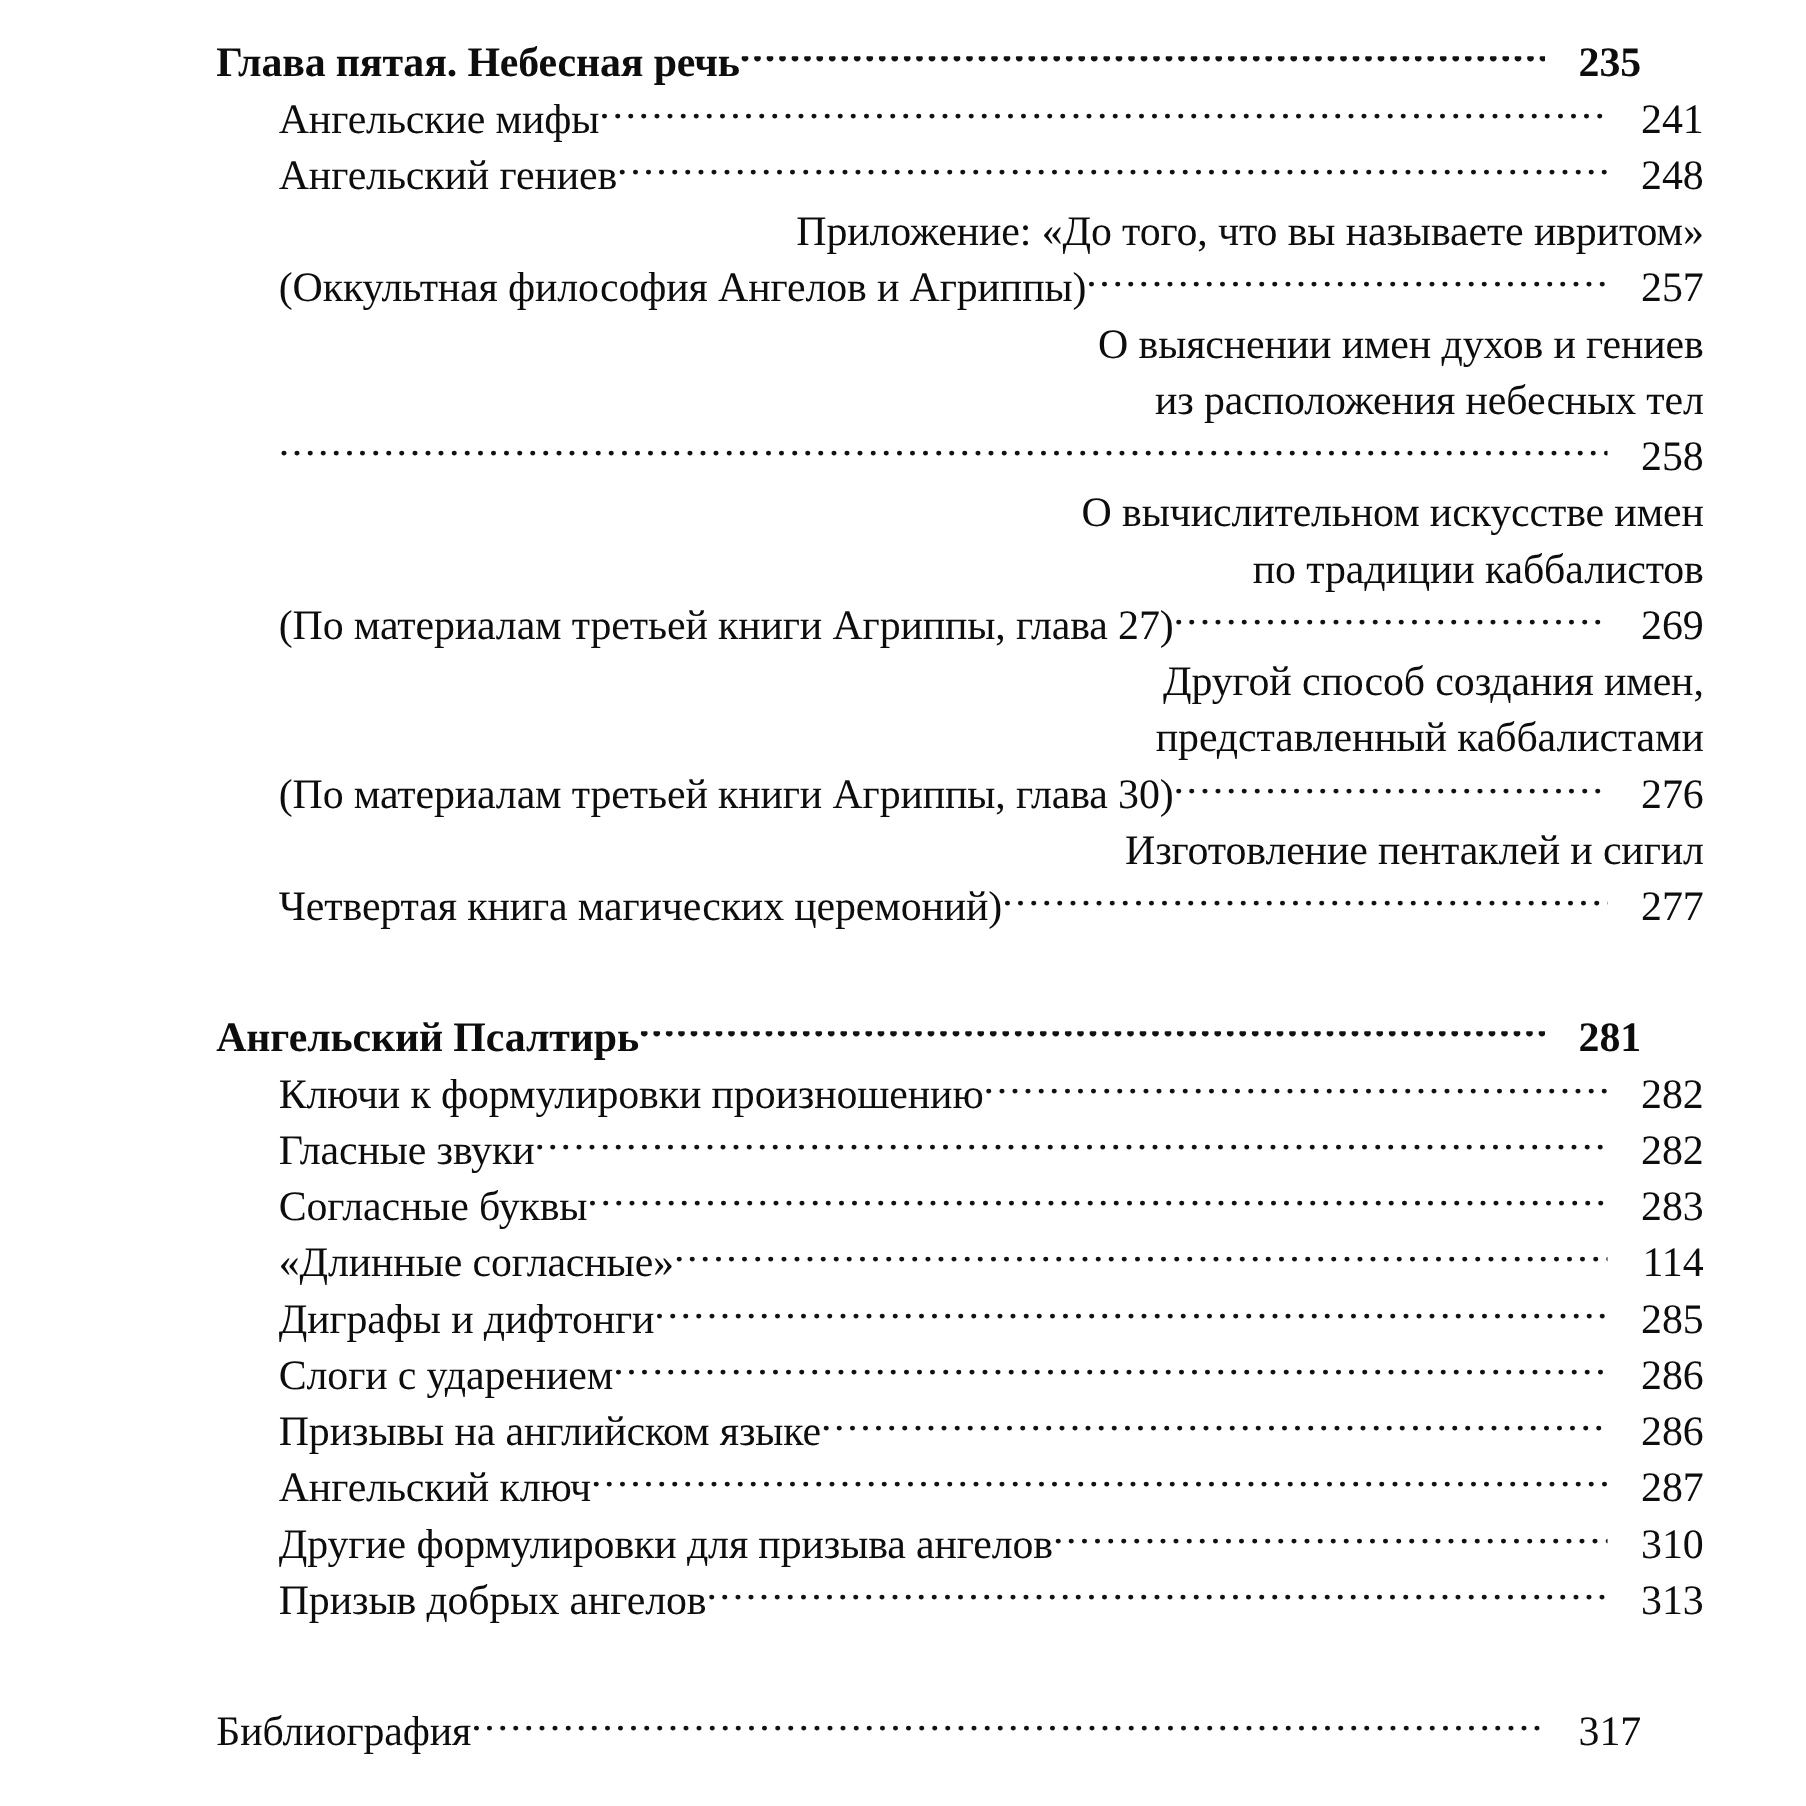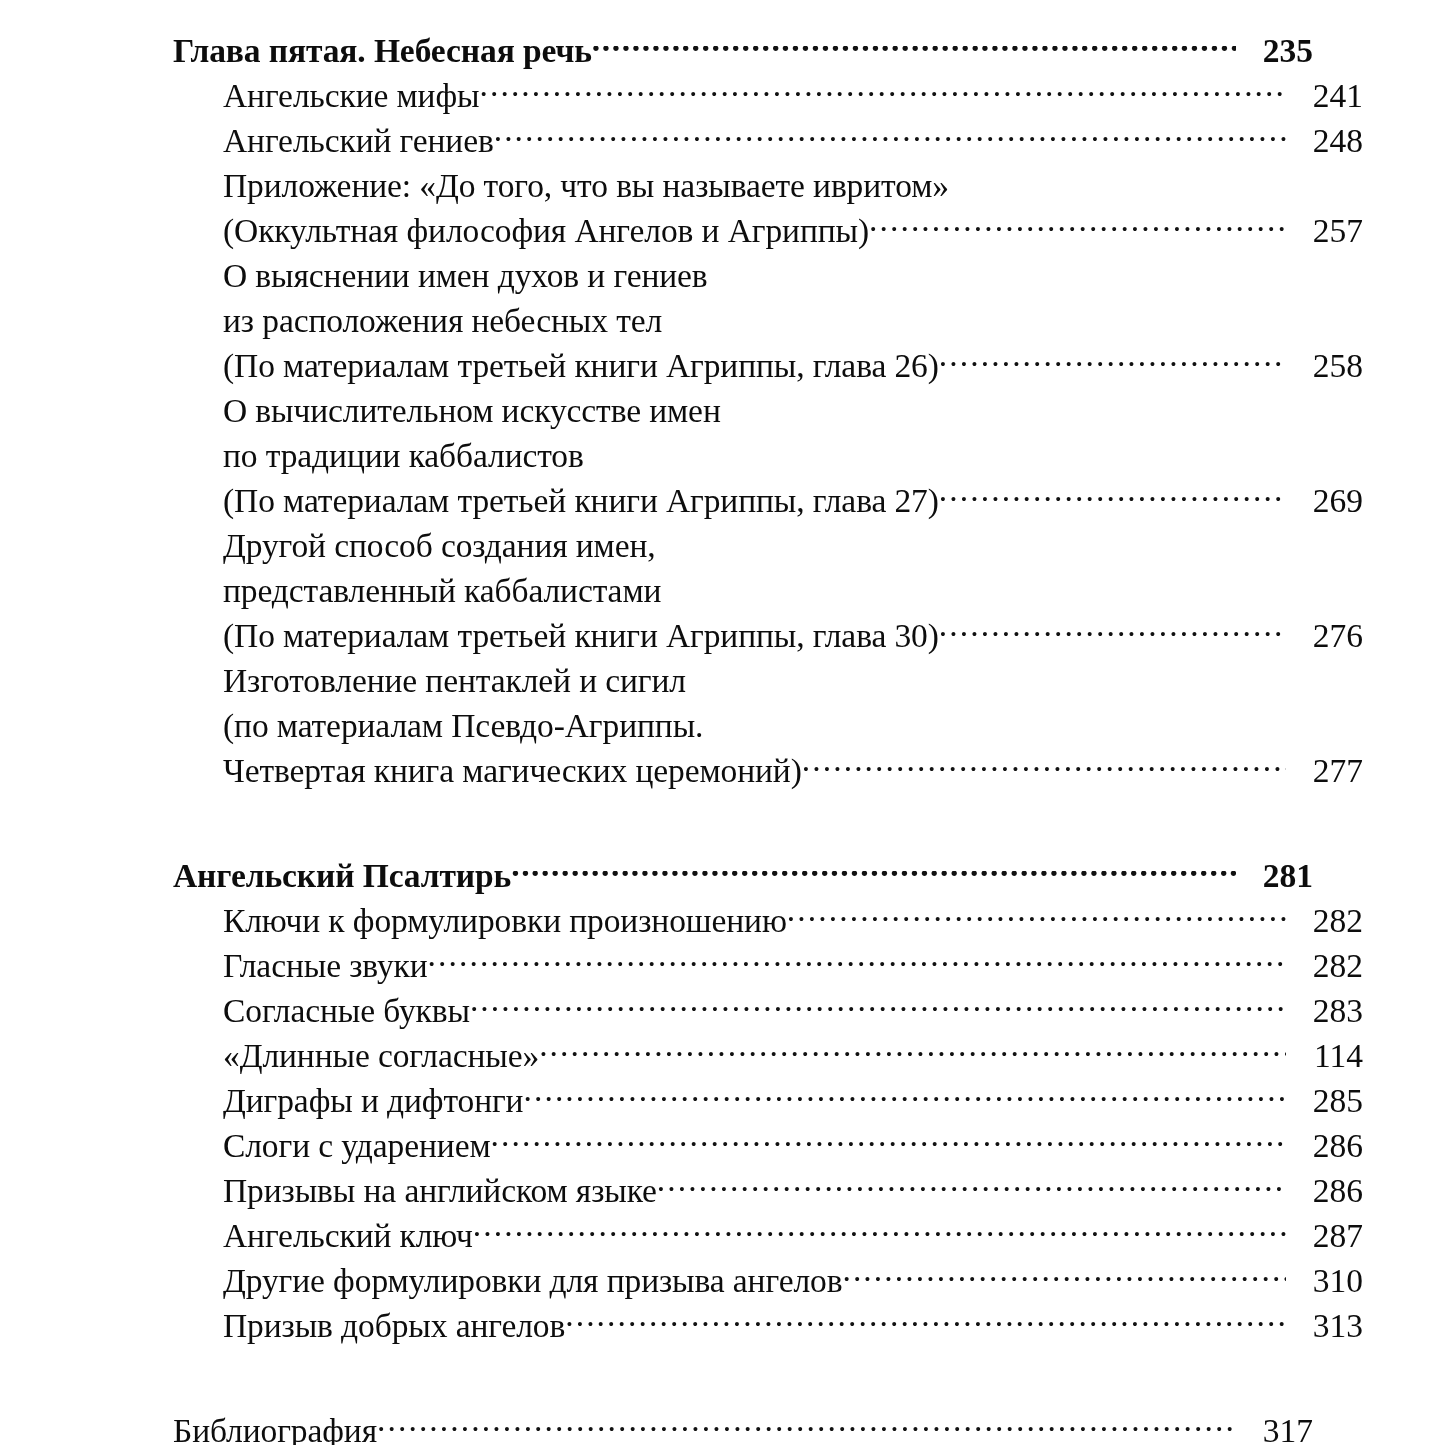--- a/index.html
+++ b/index.html
@@ -81,21 +81,21 @@
   
   .lvl-0 > .label,
   .lvl-0 > .page { font-weight: bold; }
   .lvl-0 > .leader::before { font-weight: bold; letter-spacing: 1.6px; }
 
   
   .lvl-0r > .label,
   .lvl-0r > .page { font-weight: normal; }
 
   
-  .lvl-1 { padding-left: 50px; }
+  .lvl-1 { padding-left: 50px; justify-content: flex-end; }
 
   
   .gap-before { margin-top: 60px; }
 </style>
 </head>
 <body>
 
 <div id="toc-page">
   <ul class="toc-list" id="toc-list">
       <li class="toc-line lvl-0">
@@ -121,21 +121,20 @@
         <span class="leader"></span>
         <span class="page">257</span>
       </li>
       <li class="toc-line lvl-1 cont">
         <span class="label">О выяснении имен духов и гениев</span>
       </li>
       <li class="toc-line lvl-1 cont">
         <span class="label">из расположения небесных тел</span>
       </li>
       <li class="toc-line lvl-1">
-        <span class="label">(По материалам третьей книги Агриппы, глава 26)</span>
         <span class="leader"></span>
         <span class="page">258</span>
       </li>
       <li class="toc-line lvl-1 cont">
         <span class="label">О вычислительном искусстве имен</span>
       </li>
       <li class="toc-line lvl-1 cont">
         <span class="label">по традиции каббалистов</span>
       </li>
       <li class="toc-line lvl-1">
@@ -149,23 +148,20 @@
       <li class="toc-line lvl-1 cont">
         <span class="label">представленный каббалистами</span>
       </li>
       <li class="toc-line lvl-1">
         <span class="label">(По материалам третьей книги Агриппы, глава 30)</span>
         <span class="leader"></span>
         <span class="page">276</span>
       </li>
       <li class="toc-line lvl-1 cont">
         <span class="label">Изготовление пентаклей и сигил</span>
-      </li>
-      <li class="toc-line lvl-1 cont">
-        <span class="label">(по материалам Псевдо-Агриппы.</span>
       </li>
       <li class="toc-line lvl-1">
         <span class="label">Четвертая книга магических церемоний)</span>
         <span class="leader"></span>
         <span class="page">277</span>
       </li>
       <li class="toc-line lvl-0 gap-before">
         <span class="label">Ангельский Псалтирь</span>
         <span class="leader"></span>
         <span class="page">281</span>

